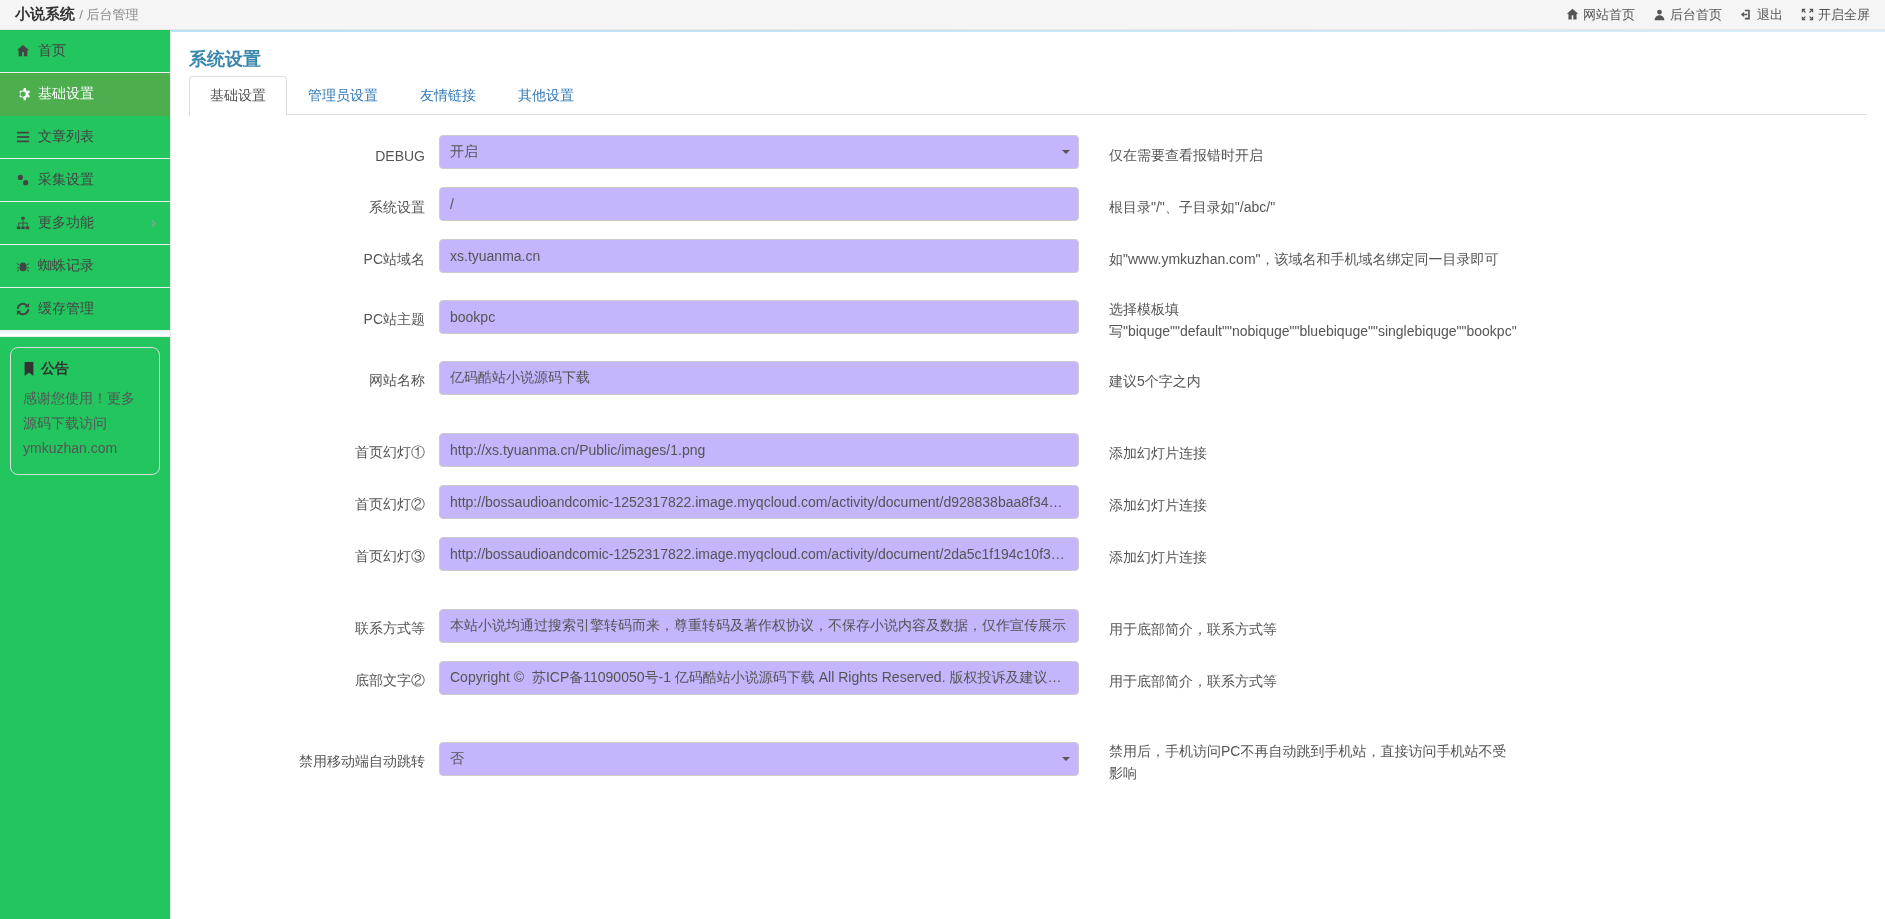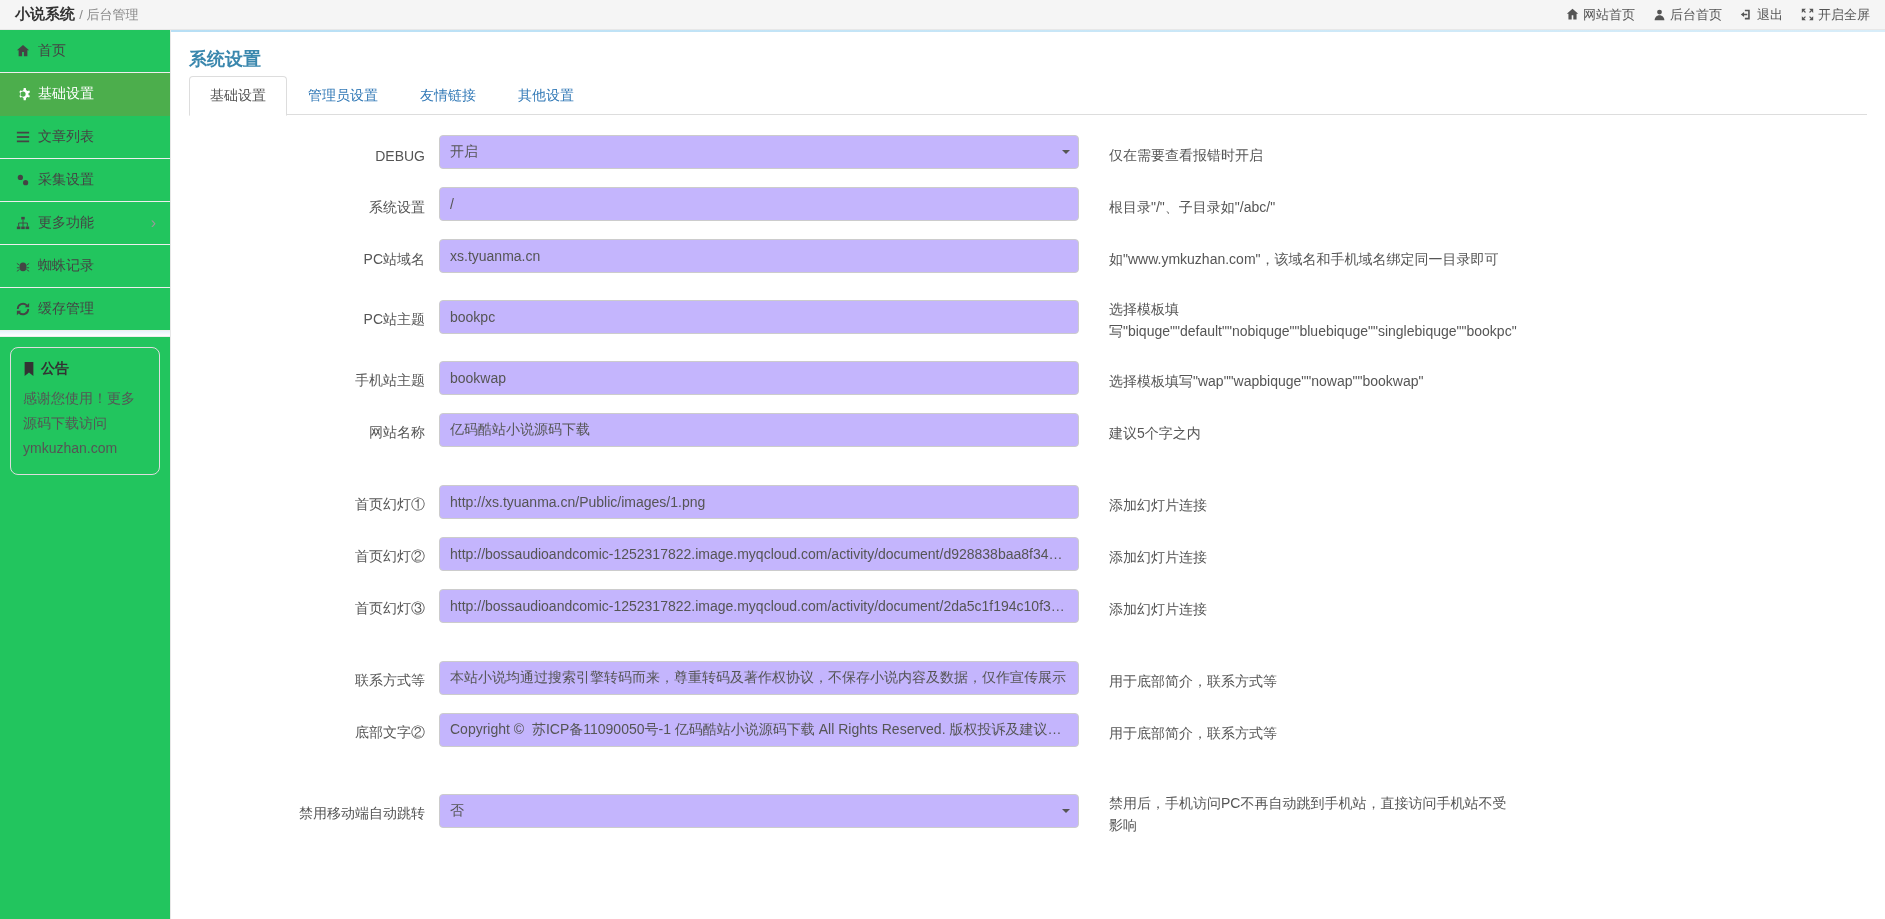--- a/index.html
+++ b/index.html
@@ -235,25 +235,20 @@
           <div class="form-help">如"www.ymkuzhan.com"，该域名和手机域名绑定同一目录即可</div>
         </div>
 
 
         <div class="form-row">
           <div class="form-label">PC站主题</div>
           <div class="form-control-wrap"><input class="form-control" value="bookpc" style=""></div>
           <div class="form-help">选择模板填写"biquge""default""nobiquge""bluebiquge""singlebiquge""bookpc"</div>
         </div>
 
-        <div class="form-row">
-          <div class="form-label">手机站主题</div>
-          <div class="form-control-wrap"><input class="form-control" value="bookwap" style=""></div>
-          <div class="form-help">选择模板填写"wap""wapbiquge""nowap""bookwap"</div>
-        </div>
 
         <div class="form-row">
           <div class="form-label">网站名称</div>
           <div class="form-control-wrap"><input class="form-control" value="亿码酷站小说源码下载" style=""></div>
           <div class="form-help">建议5个字之内</div>
         </div>
 
         <div class="form-row spacer"></div>
 
         <div class="form-row">

